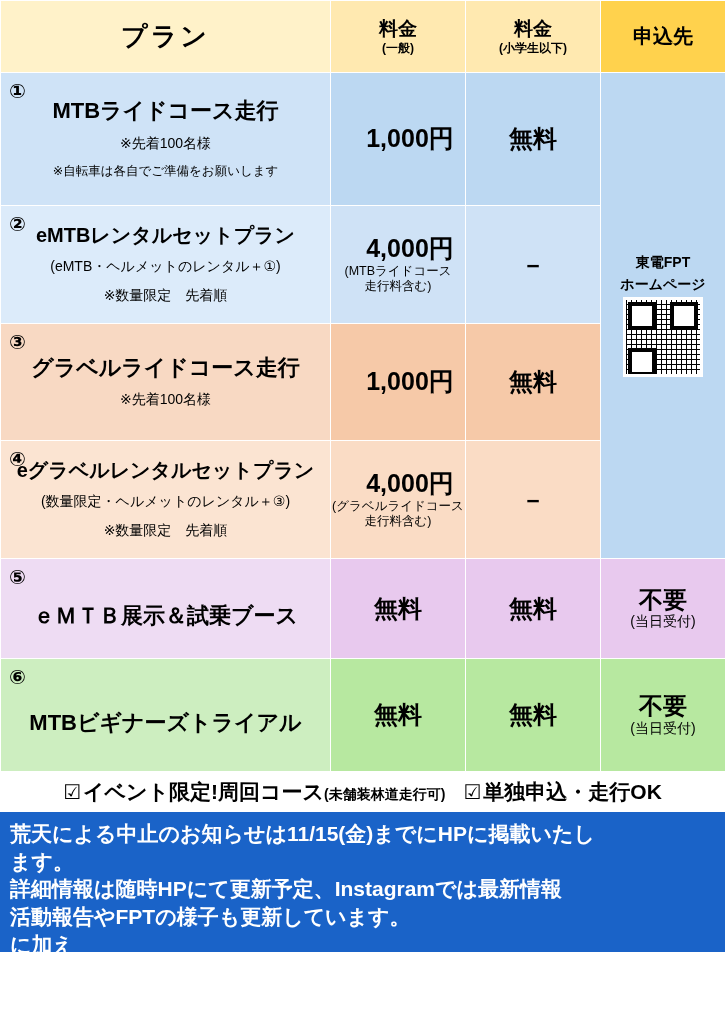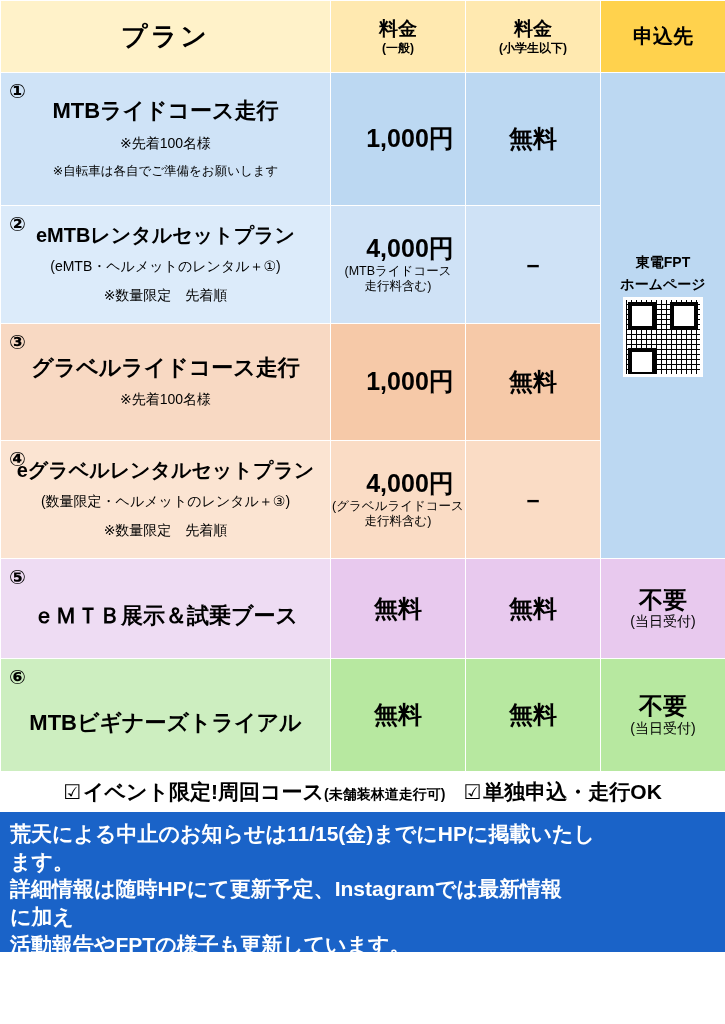--- a/index.html
+++ b/index.html
@@ -427,18 +427,18 @@
     </span>
     <span>
       <span class="chk">☑</span><span>単独申込・走行OK</span>
     </span>
   </div>
 
   <div class="footer">
     <p>荒天による中止のお知らせは11/15(金)までにHPに掲載いたし</p>
     <p>ます。</p>
     <p>詳細情報は随時HPにて更新予定、Instagramでは最新情報</p>
+    <p>活動報告やFPTの様子も更新しています。</p>
     <p>に加え</p>
-    <p>活動報告やFPTの様子も更新しています。</p>
 
   </div>
 
 </div>
 
 </body></html>

